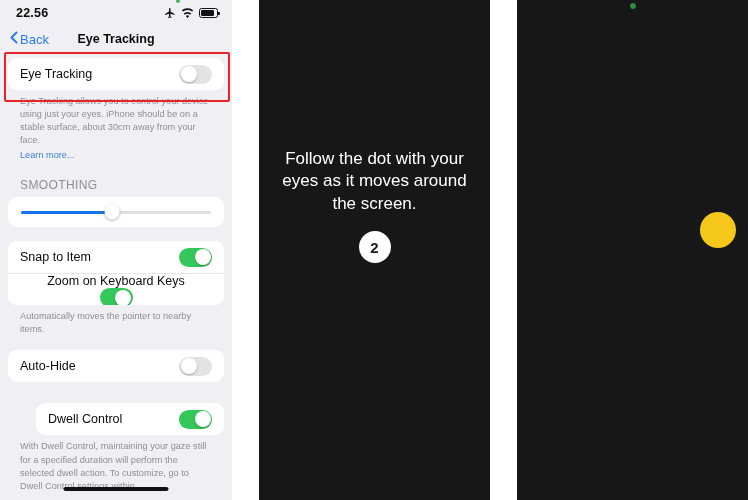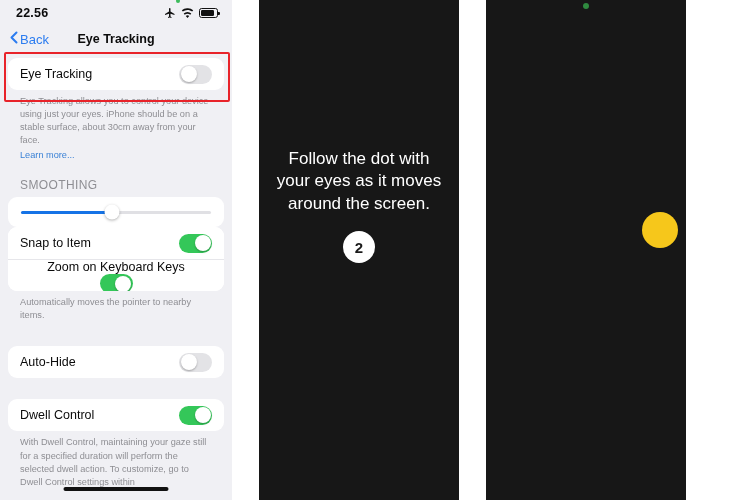--- a/index.html
+++ b/index.html
@@ -8,21 +8,21 @@
     font-family:"Liberation Sans", sans-serif;
     background:#ffffff;
     display:flex;
     overflow:hidden;
   }
 
   
   .panel { position:relative; height:500px; overflow:hidden; flex:none; }
   .panel-settings { width:232px; background:#F0F0F4; }
   .gap { width:27px; height:500px; background:#ffffff; flex:none; }
-  .panel-dark { width:200px; background:#171717; }
+  .panel-dark { width:231px; background:#171717; }
 
   
   .statusbar {
     height:26px; display:flex; align-items:center;
     justify-content:space-between; padding:0 14px 0 16px;
   }
   .status-time { font-size:12.5px; font-weight:700; color:#0b0b0b; letter-spacing:.2px; }
   .status-icons { display:flex; align-items:center; gap:5px; position:relative; }
   .privacy-dot {
     position:absolute; top:-8px; left:12px;
@@ -181,46 +181,46 @@
     <div class="footnote" style="padding-top:2px;"><span class="link">Learn more...</span></div>
 
     <div class="section-header" style="padding-top:16px;">SMOOTHING</div>
     <div class="slider-card">
       <div class="slider-track">
         <div class="slider-fill" id="slider-fill" style="width: 48%;"></div>
         <div class="slider-thumb" id="slider-thumb" style="left: 48%;"></div>
       </div>
     </div>
 
-    <div class="group" style="">
+    <div class="group" style="margin-top:14px;">
       <div class="row">
         <span class="row-label">Snap to Item</span>
         <span class="toggle on">
             <span class="knob"></span>
           </span>
       </div>
       <div class="row">
         <span class="row-label">Zoom on Keyboard Keys</span>
         <span class="toggle on">
             <span class="knob"></span>
           </span>
       </div>
     </div>
     <div class="footnote">Automatically moves the pointer to nearby items.</div>
 
-    <div class="group" style="margin-top:24px;">
+    <div class="group" style="margin-top:14px;">
       <div class="row">
         <span class="row-label">Auto-Hide</span>
         <span class="toggle off">
             <span class="knob"></span>
           </span>
       </div>
     </div>
 
-    <div class="group" style="margin-top:21px;">
+    <div class="group" style="margin-top:21px;margin-left:28px;">
       <div class="row">
         <span class="row-label">Dwell Control</span>
         <span class="toggle on">
             <span class="knob"></span>
           </span>
       </div>
     </div>
     <div class="footnote"><span>With Dwell Control, maintaining your gaze still for a specified duration will perform the selected dwell action. To customize, go to Dwell Control settings within </span></div>
 
   </div>

